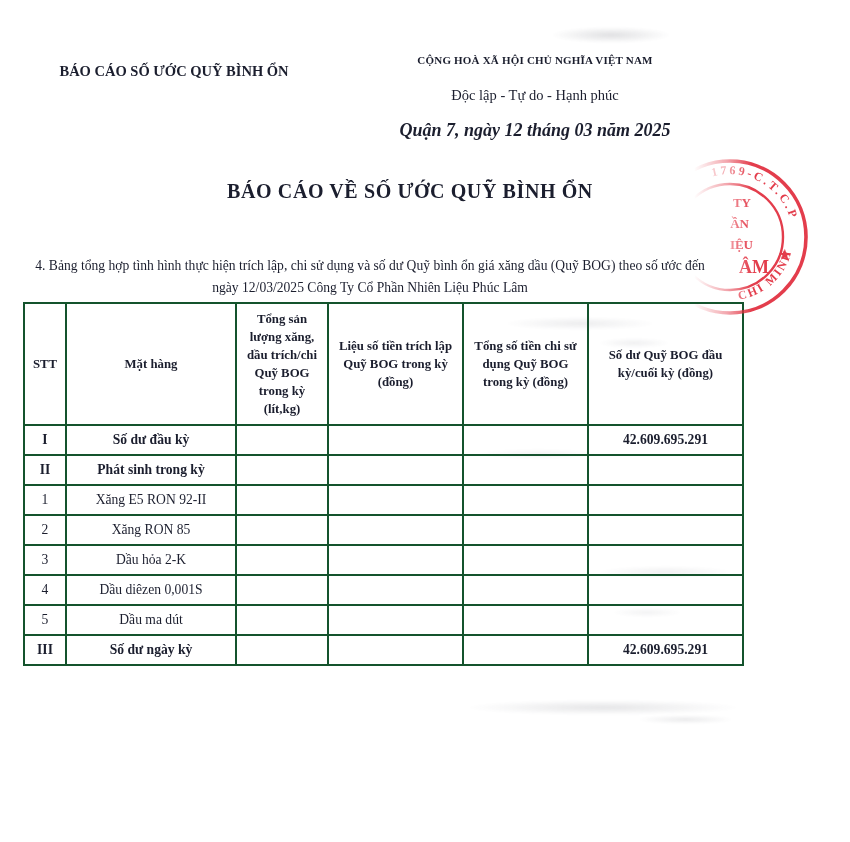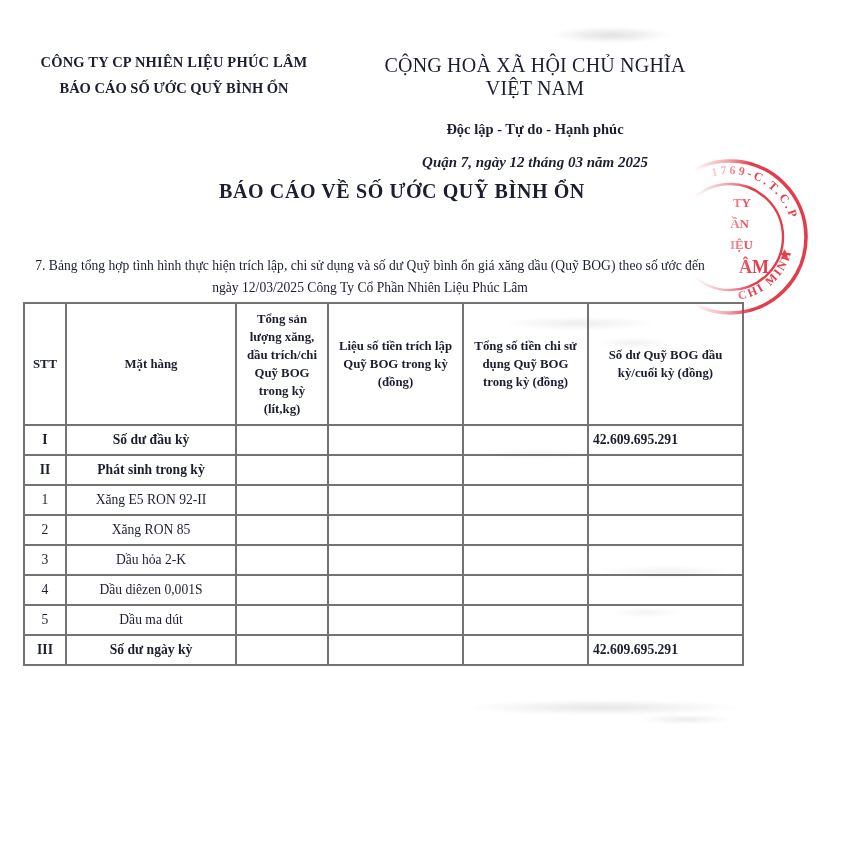--- a/index.html
+++ b/index.html
@@ -10,85 +10,84 @@
     color:#1b1e2e;
   }
   .page { position:relative; width:850px; height:842px; background:#ffffff; overflow:hidden; }
 
   
   .hdr-left { position:absolute; left:28px; top:54px; width:292px; text-align:center; }
   .hdr-left .l1 { font-size:14.5px; font-weight:bold; letter-spacing:.2px; }
   .hdr-left .l2 { font-size:14.5px; font-weight:bold; margin-top:9px; }
 
   .hdr-right { position:absolute; left:376px; top:54px; width:318px; text-align:center; }
-  .hdr-right .l1 { font-size:20px; font-weight:normal; letter-spacing:.2px; }
-  .hdr-right .l2 { font-size:14.5px; font-weight:bold; margin-top:21px; }
-  .hdr-right .l3 { font-size:15px; font-style:italic; font-weight:600; margin-top:16px; }
+  .hdr-right .l1 { font-size:11px; font-weight:bold; letter-spacing:.2px; }
+  .hdr-right .l2 { font-size:14.5px; font-weight:normal; margin-top:21px; }
+  .hdr-right .l3 { font-size:18px; font-style:italic; font-weight:600; margin-top:16px; }
 
   
   .doc-title {
-    position:absolute; top:180px; left:0; width:804px; text-align:center;
+    position:absolute; top:180px; left:8px; width:804px; text-align:center;
     font-size:20px; font-weight:bold; letter-spacing:.6px;
   }
 
   
   .intro {
     position:absolute; top:255px; left:20px; width:700px;
     text-align:center; font-size:13.6px; line-height:22px;
   }
 
   
   table.bog {
     position:absolute; left:23px; top:302px;
     border-collapse:collapse; table-layout:fixed;
     width:719px;
   }
-  table.bog th, table.bog td { border:2px solid #737373; overflow:hidden; }
+  table.bog th, table.bog td { border:2px solid #14532d; overflow:hidden; }
   table.bog thead tr { height:122px; }
   table.bog th {
     font-size:12.8px; font-weight:bold; text-align:center; vertical-align:middle;
     padding:2px 3px; line-height:18px;
   }
   table.bog tbody tr { height:30px; }
   table.bog td { font-size:13.6px; vertical-align:middle; padding:0 4px; }
   td.c-stt  { text-align:center; }
   td.c-item { text-align:center; padding-left:7px; }
-  td.c-val  { text-align:left; font-weight:bold; padding-right:7px; }
+  td.c-val  { text-align:center; font-weight:bold; padding-right:7px; }
   tr.r-bold td { font-weight:bold; }
 
   
   .stamp { position:absolute; left:640px; top:147px; width:180px; height:180px; opacity:.92; }
 
   
   .smudge {
     position:absolute; pointer-events:none;
     background:radial-gradient(ellipse at center, rgba(70,72,84,.55), rgba(70,72,84,0) 72%);
     filter:blur(1px);
   }
 </style>
 </head>
 <body>
 
 <div class="page">
 
   <div class="hdr-left">
-    <div class="l1">CÔNG TY CP NHIÊN LIỆU PHÚC LÂM</div>
     <div class="l2">BÁO CÁO SỐ ƯỚC QUỸ BÌNH ỔN</div>
   </div>
 
   <div class="hdr-right">
     <div class="l1">CỘNG HOÀ XÃ HỘI CHỦ NGHĨA VIỆT NAM</div>
     <div class="l2">Độc lập - Tự do - Hạnh phúc</div>
     <div class="l3">Quận 7, ngày 12 tháng 03 năm 2025</div>
   </div>
 
   <div class="doc-title">BÁO CÁO VỀ SỐ ƯỚC QUỸ BÌNH ỔN</div>
 
   <div class="intro">
-    <div>7. Bảng tổng hợp tình hình thực hiện trích lập, chi sử dụng và số dư Quỹ bình ổn giá xăng dầu (Quỹ BOG) theo số ước đến</div>
+    <div>4. Bảng tổng hợp tình hình thực hiện trích lập, chi sử dụng và số dư Quỹ bình ổn giá xăng dầu (Quỹ BOG) theo số ước đến</div>
     <div>ngày 12/03/2025 Công Ty Cổ Phần Nhiên Liệu Phúc Lâm</div>
   </div>
 
   <table class="bog">
     <colgroup>
       <col style="width:42px">
         <col style="width:170px">
         <col style="width:92px">
       <col style="width:135px">
         <col style="width:125px">

